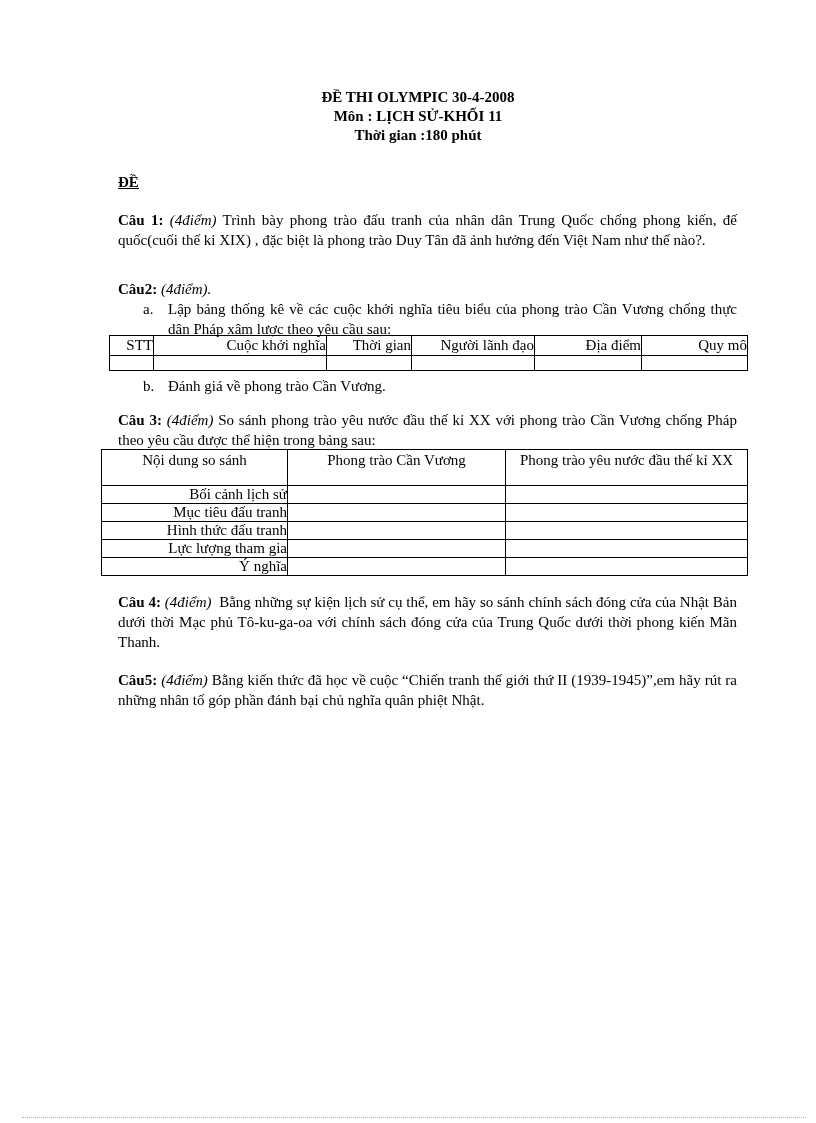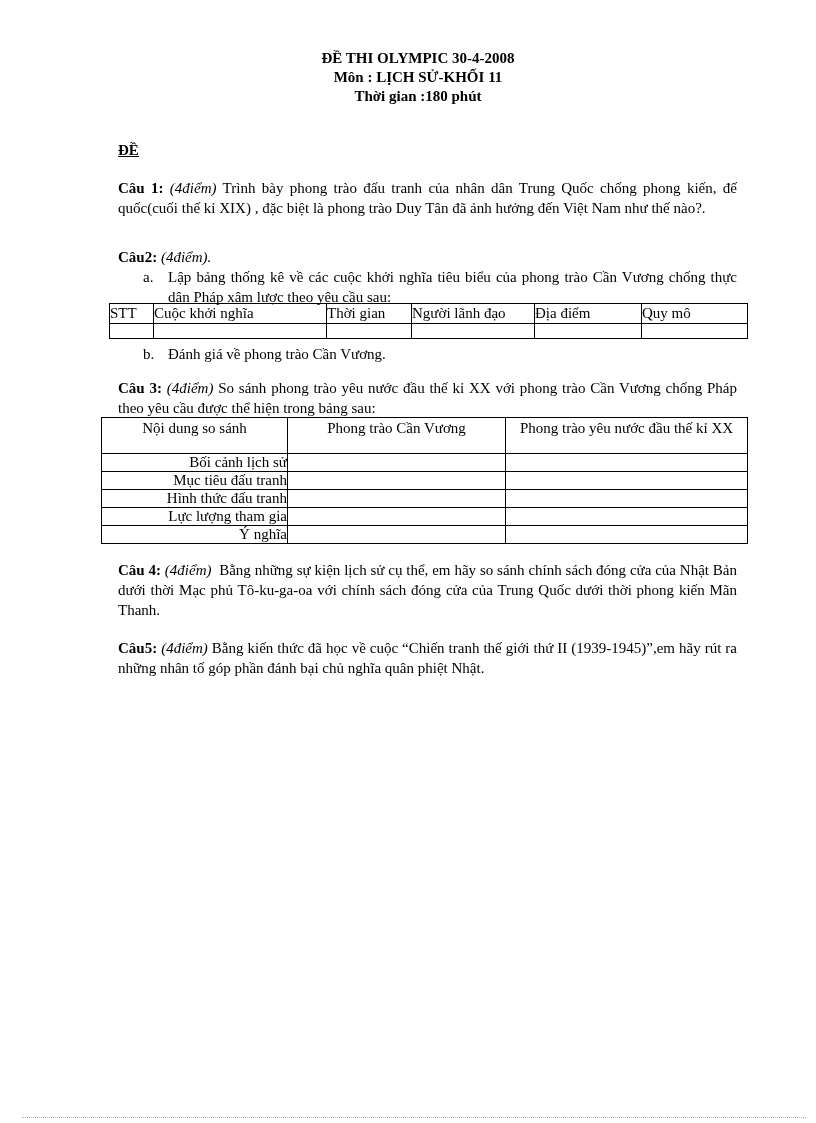--- a/index.html
+++ b/index.html
@@ -10,28 +10,28 @@
     height: 1123px;
     margin: 0 auto;
     background: #ffffff;
     font-family: "Liberation Serif", "DejaVu Serif", serif;
     font-size: 15px;
     color: #000;
     line-height: 20px;
     overflow: hidden;
   }
   .doc-header {
-    padding-top: 49px;
+    padding-top: 88px;
     text-align: center;
     font-weight: bold;
     margin-left: 20px;
   }
   .doc-header div { line-height: 19px; }
   .de-label {
-    margin: 34px 0 0 118px;
+    margin: 27px 0 0 118px;
     font-weight: bold;
     text-decoration: underline;
     width: 30px;
   }
   .para {
     margin-left: 118px;
     margin-right: 79px;
     text-align: justify;
   }
   .q1 { margin-top: 18px; }
@@ -60,21 +60,21 @@
   }
   td, th {
     border: 1px solid #000;
     font-weight: normal;
     overflow: hidden;
   }
   .t1 {
     margin: -4px 0 0 109px;
     width: 638px;
   }
-  .t1 th { height: 20px; line-height: 19px; text-align: left; vertical-align: middle; margin-top: 41px; }
+  .t1 th { height: 20px; line-height: 19px; text-align: right; vertical-align: middle; margin-top: 41px; }
   .t1 td { height: 15px; }
   .t2 {
     margin: -1px 0 0 101px;
     width: 646px;
     border-radius: 14px;
   }
   .t2 th {
     height: 36px;
     line-height: 18px;
     text-align: center;

